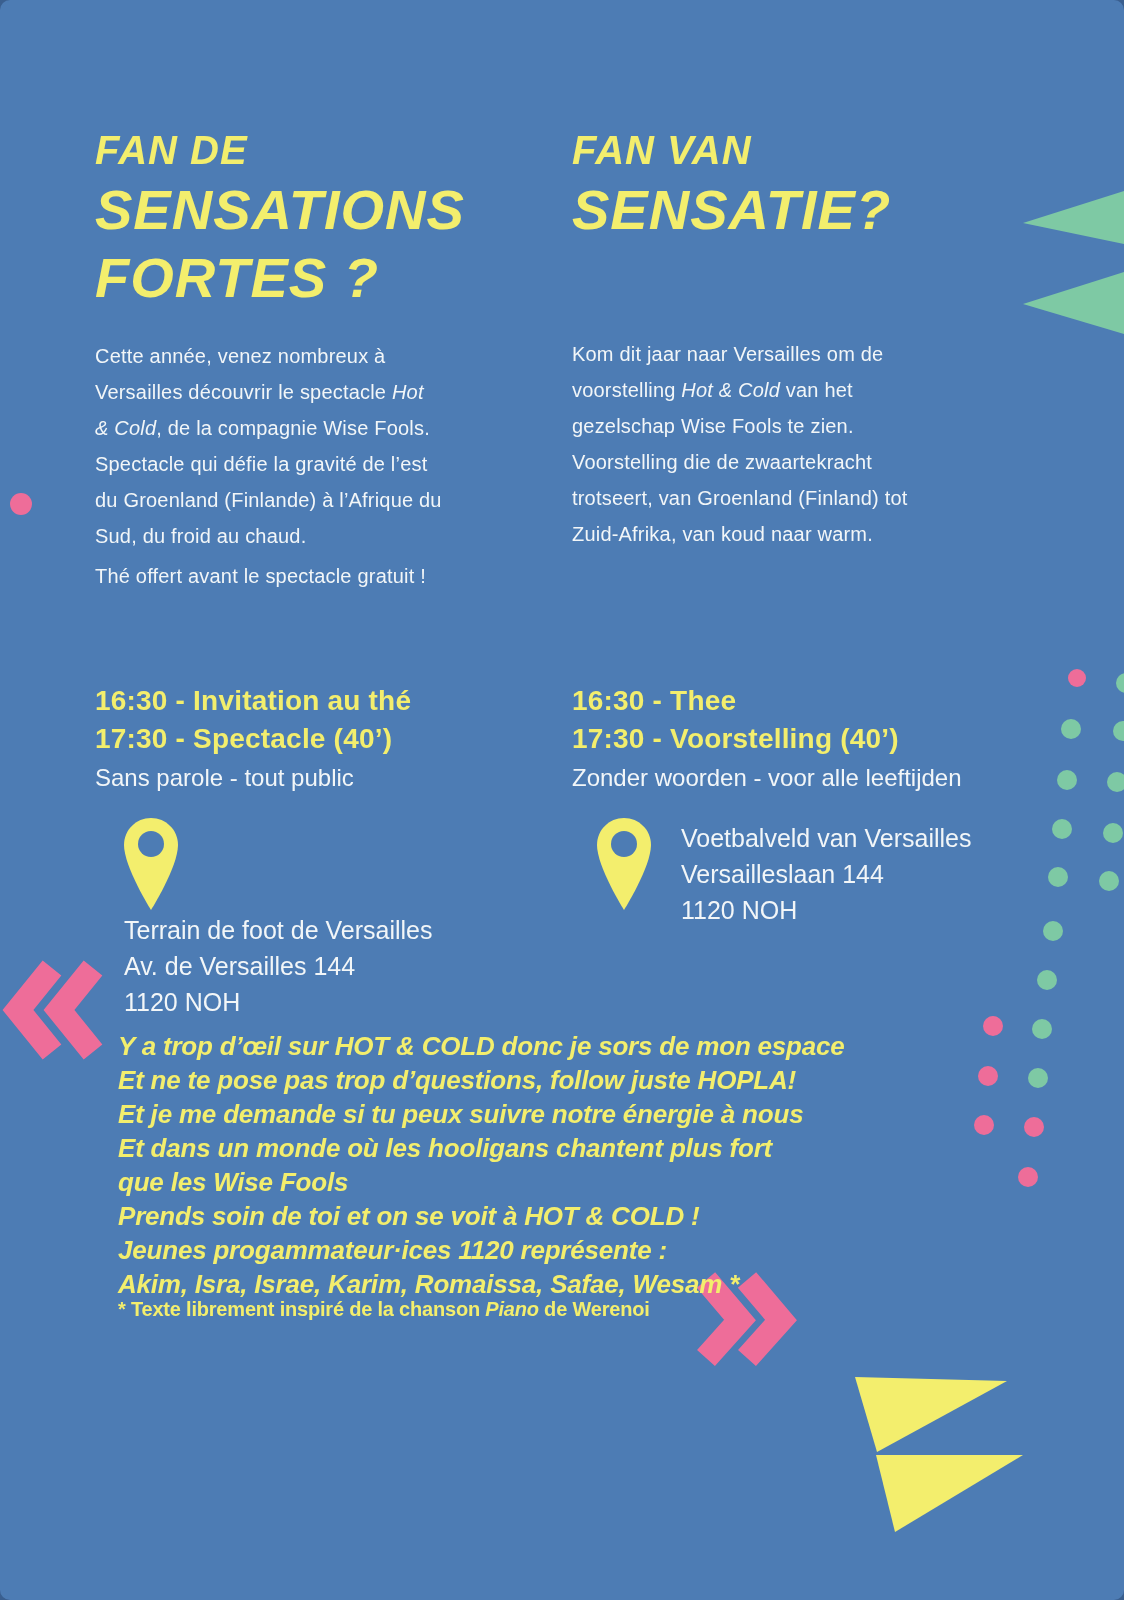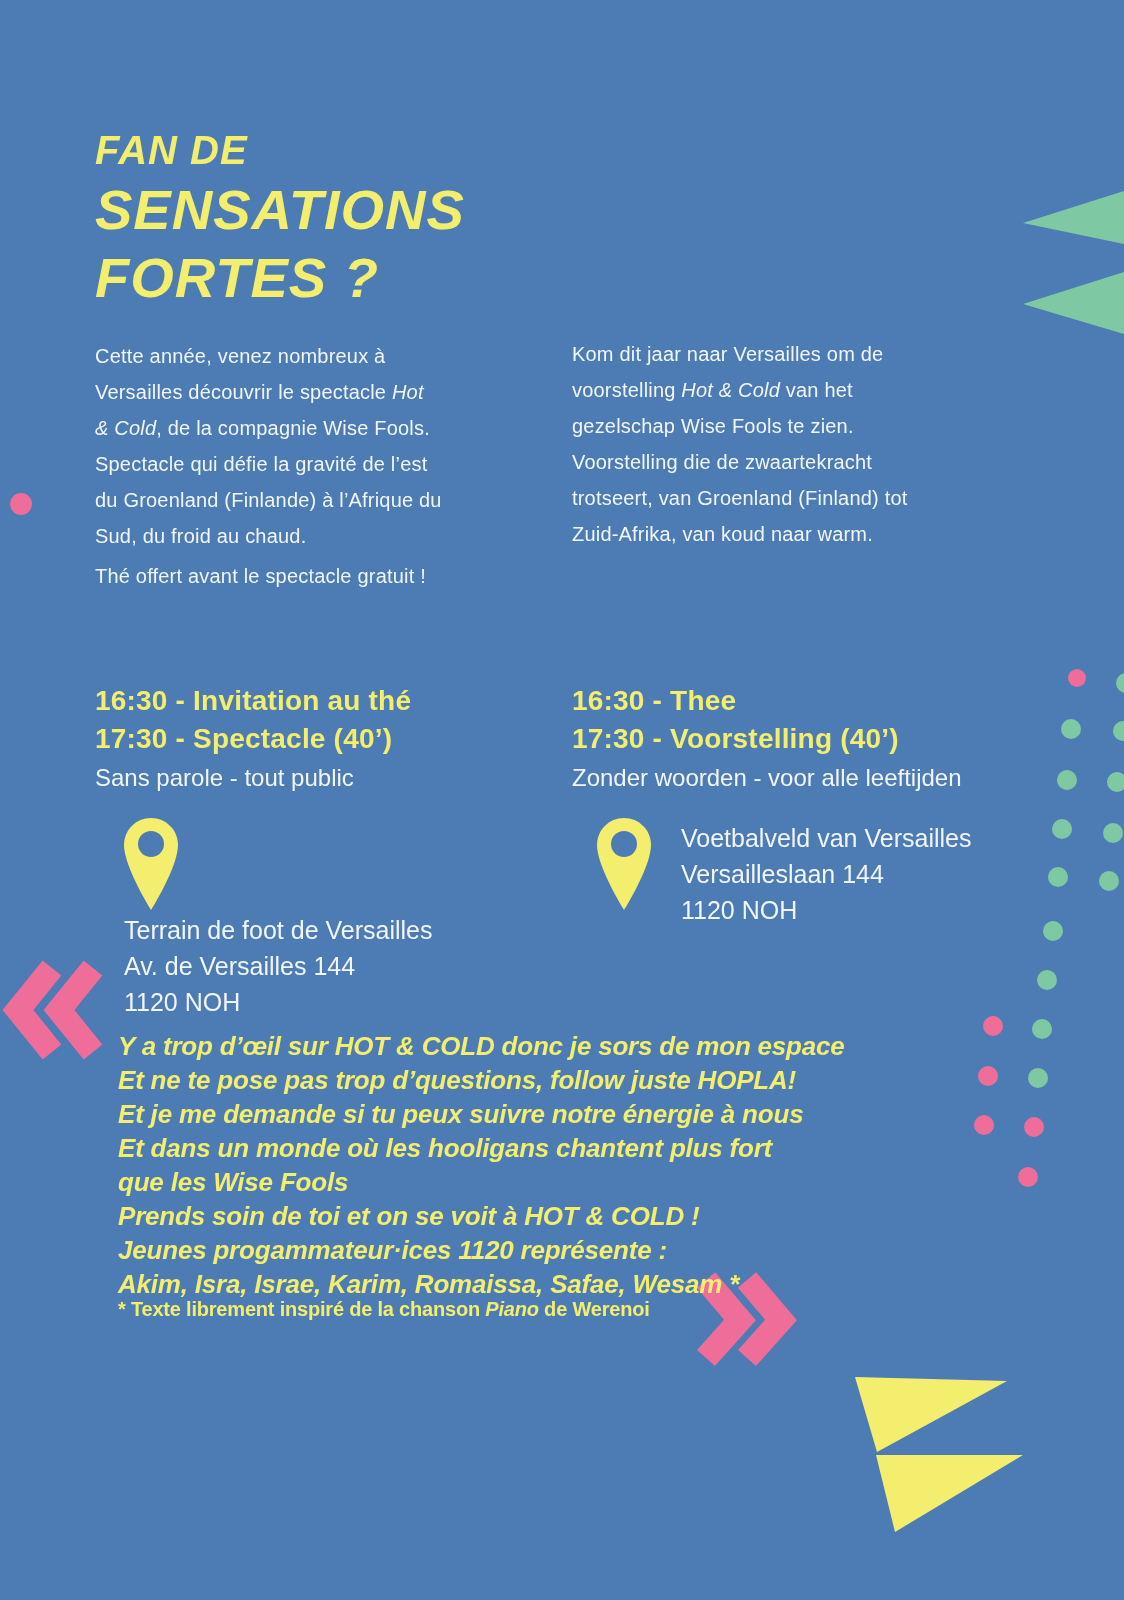--- a/index.html
+++ b/index.html
@@ -2,20 +2,21 @@
 <html><head>
 <meta charset="utf-8">
 <style>
   html,body{margin:0;padding:0;background:#3a5f8f;}
   .poster{
     position:relative;
     width:1124px;height:1600px;
     background:#4d7cb4;
     overflow:hidden;
     font-family:"Liberation Sans", sans-serif;
+    border-radius:10px;
   }
   .abs{position:absolute;}
   .pre{white-space:pre-line;}
   
   .head-small{
     font-size:40px;font-weight:bold;font-style:italic;
     color:#f3ee6d;letter-spacing:1px;line-height:1.0;
   }
   .head-big{
     font-size:56px;font-weight:bold;font-style:italic;
@@ -100,20 +101,24 @@
     <polygon points="855,1377 1007,1381 877,1452" fill="#f3ee6d"></polygon>
     <polygon points="876,1455 1023,1455 895,1532" fill="#f3ee6d"></polygon>
   </svg>
 
   <div class="abs" style="left:95px;top:130px;">
     <div class="head-small">FAN DE</div>
     <div class="head-big pre">SENSATIONS
 FORTES ?</div>
   </div>
 
+  <div class="abs" style="left:572px;top:130px;">
+    <div class="head-small">FAN VAN</div>
+    <div class="head-big pre">SENSATIE?</div>
+  </div>
 
   <div class="abs body-text pre" style="left:95px;top:338px;width:470px;"><span>Cette année, venez nombreux à
 Versailles découvrir le spectacle </span><em>Hot
 &amp; Cold</em><span>, de la compagnie Wise Fools.
 Spectacle qui défie la gravité de l’est
 du Groenland (Finlande) à l’Afrique du
 Sud, du froid au chaud.</span></div>
 
   <div class="abs body-text pre" style="left:572px;top:336px;width:470px;"><span>Kom dit jaar naar Versailles om de
 voorstelling </span><em>Hot &amp; Cold</em><span> van het

